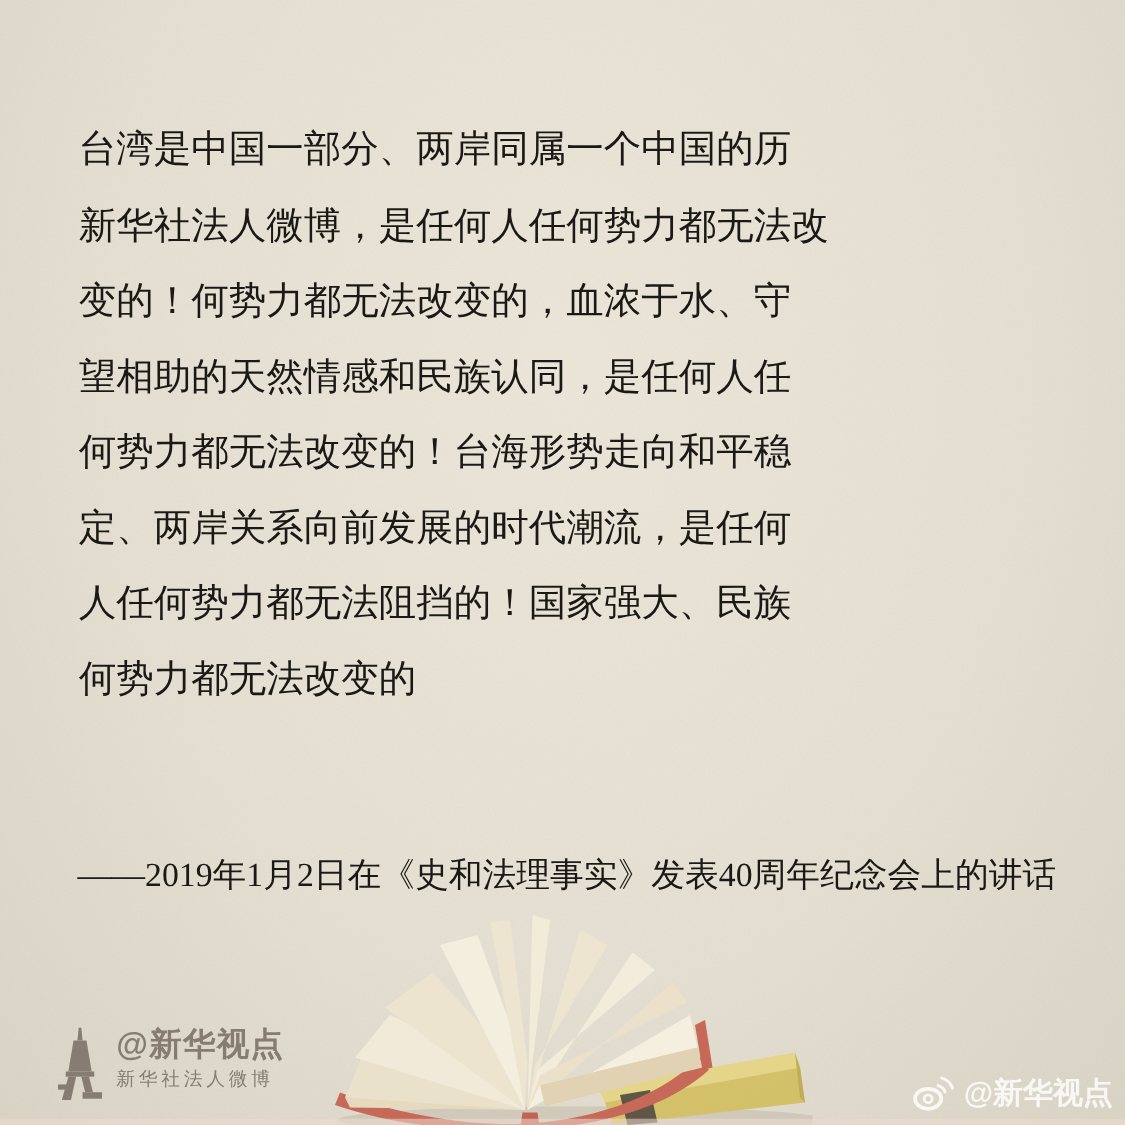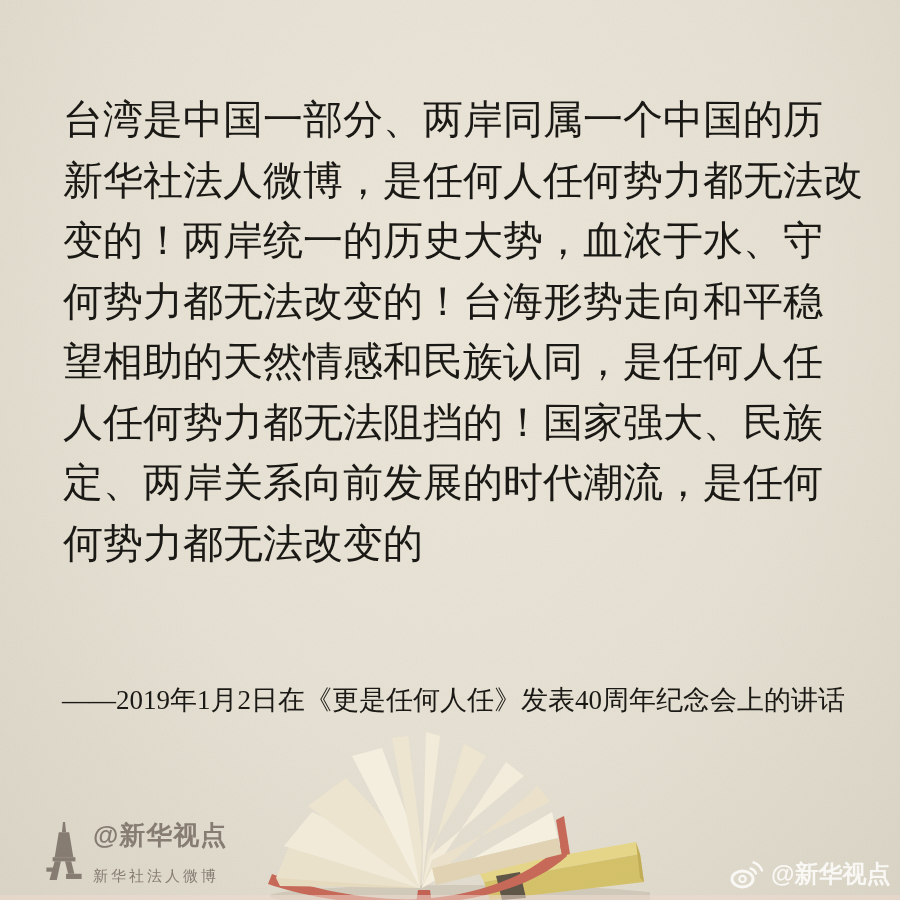--- a/index.html
+++ b/index.html
@@ -11,40 +11,40 @@
   .card{
     position:absolute;inset:0;
     background:radial-gradient(ellipse at 50% 32%, #ebe6d8 0%, #e5e0d2 55%, #d9d4c4 100%);
   }
   .texture{
     position:absolute;inset:0;width:100%;height:100%;
     opacity:.30;pointer-events:none;
   }
   .quote{
     position:absolute;left:63px;top:90px;
-    color:#1b1915;font-size:40px;line-height:60.5px;font-weight:500;
+    color:#1b1915;font-size:30px;line-height:60.5px;font-weight:500;
   }
   .qline{white-space:nowrap;height:60.5px;}
   .attribution{
     position:absolute;left:62px;top:682px;
     color:#1b1915;font-size:27px;font-weight:500;white-space:nowrap;
   }
   .book{position:absolute;left:250px;top:728px;opacity:.92;pointer-events:none;}
   .wm-left{
     position:absolute;left:46px;top:819px;
     display:flex;align-items:flex-start;gap:11px;color:#867c72;
   }
   .wm-left .logo{flex:0 0 auto;margin-top:3px;}
   .wm-left .handle{
     font-family:"Liberation Sans","DejaVu Sans",sans-serif;
     font-weight:bold;font-size:26px;letter-spacing:1px;line-height:32px;white-space:nowrap;
   }
   .wm-left .sub{
     font-family:Liberation Mono, monospace;
-    font-size:15px;letter-spacing:3px;margin-top:16px;white-space:nowrap;
+    font-size:15px;letter-spacing:3px;margin-top:3px;white-space:nowrap;
   }
   .wm-right{
     position:absolute;left:730px;top:858px;
     display:flex;align-items:center;gap:7px;
     color:rgba(255,255,255,0.82);
     font-family:"Liberation Sans","DejaVu Sans",sans-serif;
     font-weight:bold;font-size:24px;white-space:nowrap;
   }
   .bottom-strip{
     position:absolute;left:0;bottom:0;width:100%;height:5px;
@@ -63,29 +63,29 @@
       <feComponentTransfer>
           <feFuncA type="linear" slope="0.5"></feFuncA>
         </feComponentTransfer>
     </filter>
     <rect width="100%" height="100%" filter="url(#paper)" opacity="0.5"></rect>
   </svg>
 
   <div class="quote">
     <div class="qline">台湾是中国一部分、两岸同属一个中国的历</div>
     <div class="qline">新华社法人微博，是任何人任何势力都无法改</div>
-    <div class="qline">变的！两岸统一的历史大势，血浓于水、守</div>
+    <div class="qline">变的！何势力都无法改变的，血浓于水、守</div>
+    <div class="qline">望相助的天然情感和民族认同，是任何人任</div>
     <div class="qline">何势力都无法改变的！台海形势走向和平稳</div>
-    <div class="qline">望相助的天然情感和民族认同，是任何人任</div>
+    <div class="qline">定、两岸关系向前发展的时代潮流，是任何</div>
     <div class="qline">人任何势力都无法阻挡的！国家强大、民族</div>
-    <div class="qline">定、两岸关系向前发展的时代潮流，是任何</div>
     <div class="qline">何势力都无法改变的</div>
   </div>
 
-  <div class="attribution">——2019年1月2日在《更是任何人任》发表40周年纪念会上的讲话</div>
+  <div class="attribution">——2019年1月2日在《史和法理事实》发表40周年纪念会上的讲话</div>
 
   <svg class="book" width="400" height="180" viewBox="0 0 400 180" xmlns="http://www.w3.org/2000/svg">
 
     <ellipse cx="215" cy="168" rx="195" ry="11" fill="rgba(120,100,80,0.16)"></ellipse>
 
     <g>
       <polygon points="228,142 386,114 390,126 234,154" fill="#e6d584"></polygon>
       <polygon points="234,154 390,126 394,154 240,172" fill="#d3bf62"></polygon>
       <polygon points="386,114 390,126 394,154 390,150" fill="#bfa94e"></polygon>
       <polygon points="246,148 270,144 276,170 252,172" fill="#554b3c"></polygon>

